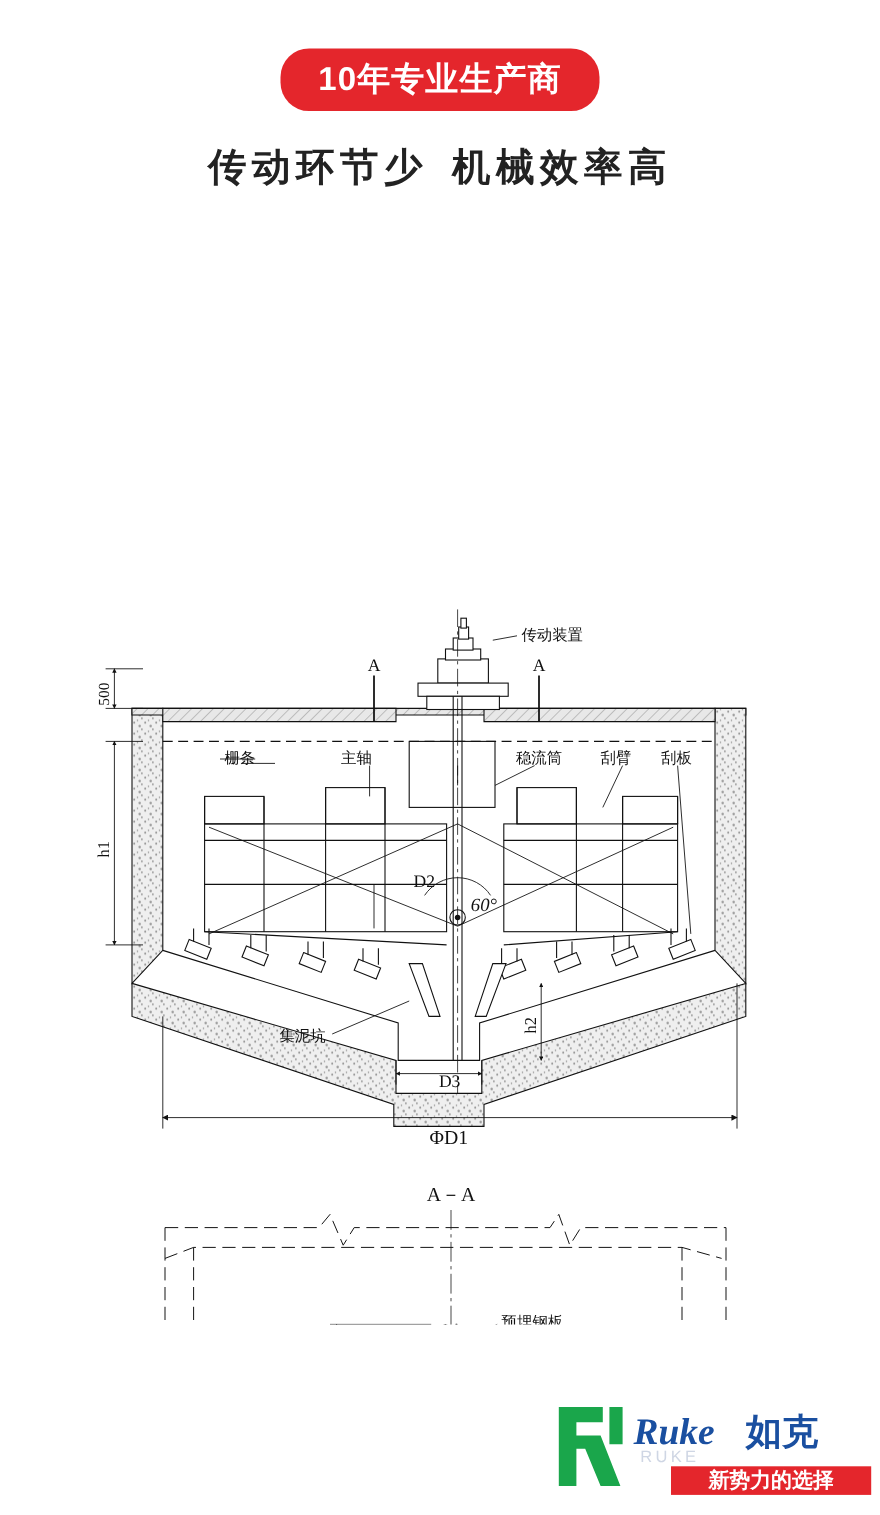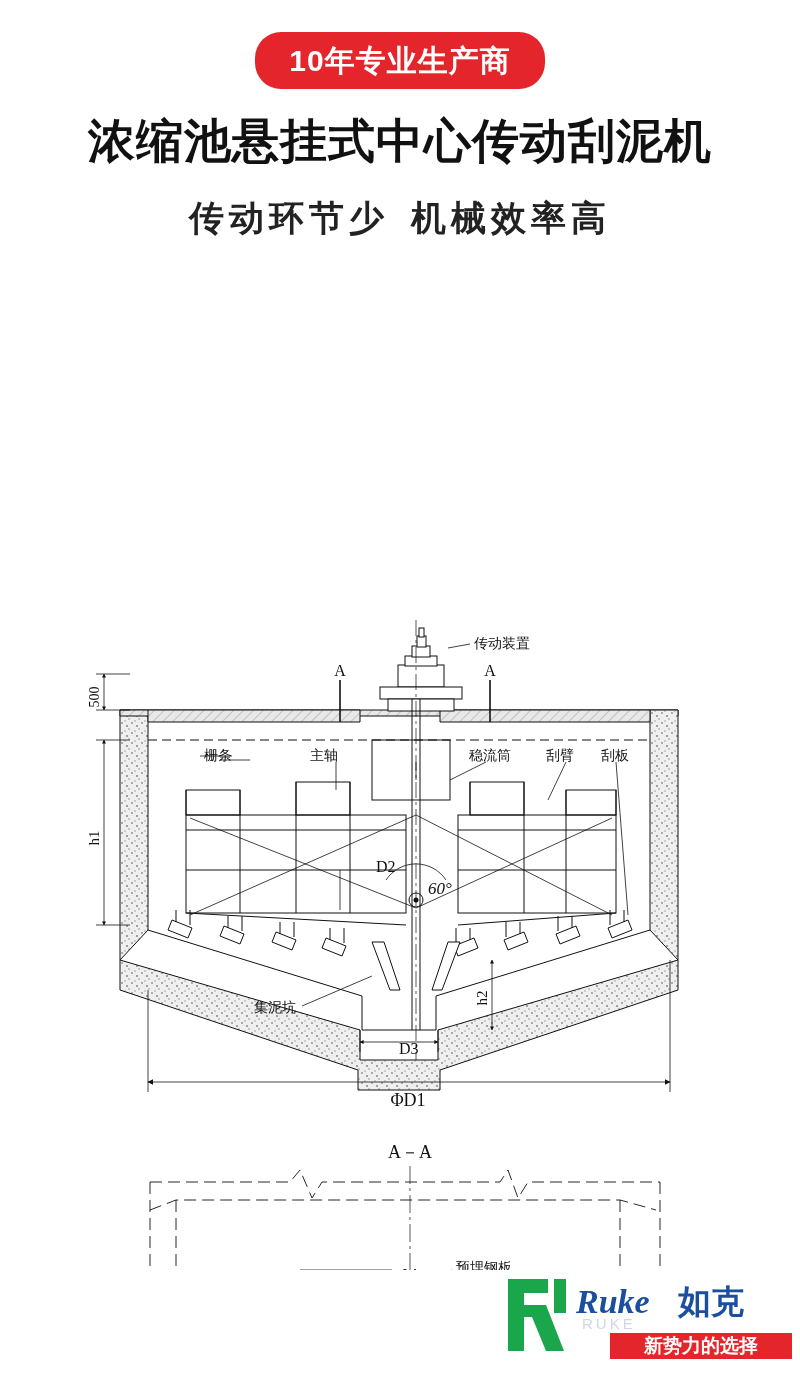--- a/index.html
+++ b/index.html
@@ -12,21 +12,21 @@
     height: 1377px;
     position: relative;
     font-family: "Liberation Sans", sans-serif;
     color: #111;
     overflow: hidden;
   }
 
   
   .header {
     width: 100%;
-    padding-top: 32px;
+    padding-top: 44px;
     text-align: center;
   }
   .badge {
     display: inline-block;
     background: #e4262c;
     color: #ffffff;
     font-size: 30px;
     font-weight: bold;
     letter-spacing: 1px;
     padding: 12px 34px;
@@ -67,21 +67,20 @@
     width: 292px;
     height: 88px;
   }
   .logo svg { display: block; }
 </style>
 </head>
 <body>
 
 <div class="header">
   <div class="badge">10年专业生产商</div>
-  <div class="main-title">浓缩池悬挂式中心传动刮泥机</div>
   <div class="sub-title">
     <span>传动环节少</span><span class="gap"></span><span>机械效率高</span>
   </div>
 </div>
 
 <div class="drawing-wrap">
 <svg width="800" height="1000" viewBox="0 0 800 1000" xmlns="http://www.w3.org/2000/svg">
   <defs>
     <marker id="arrow" viewBox="0 0 10 10" refX="9" refY="5" markerWidth="7" markerHeight="7" orient="auto-start-reverse">
       <path d="M 0 0 L 10 5 L 0 10 z" fill="#111"></path>

